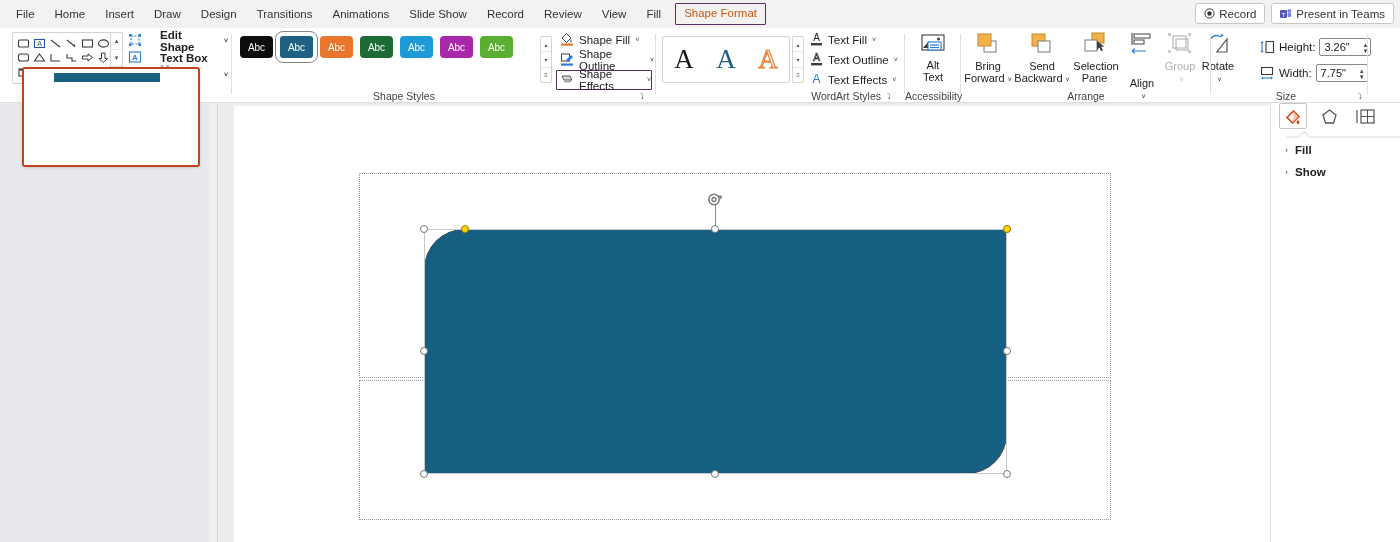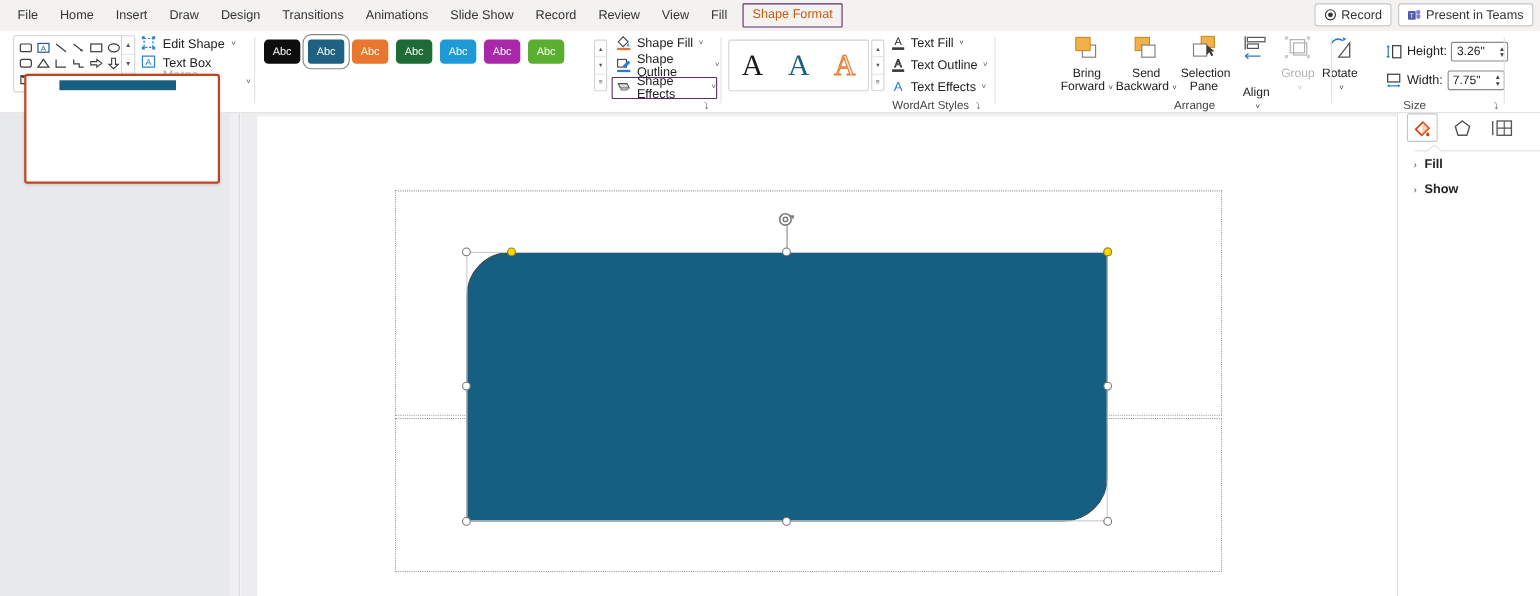--- a/index.html
+++ b/index.html
@@ -68,22 +68,22 @@
     border: 1px solid #d6d4d2; border-radius: 2px; background: #fff;
     display: flex; flex-direction: column;
   }
   .sc-scroll div {
     flex: 1; display: flex; align-items: center; justify-content: center;
     font-size: 7px; color: #555; border-bottom: 1px solid #e8e6e4;
   }
   .sc-scroll div:last-child { border-bottom: none; }
   .ismenu { position: absolute; left: 128px; top: 4px; width: 100px; }
   .ismenu-row {
-    display: flex; align-items: center; gap: 6px; height: 17px;
-    font-size: 11.5px; color: #222;
+    display: flex; align-items: center; gap: 18px; height: 17px;
+    font-size: 11.5px; color: #222; font-weight: bold;
   }
   .ismenu-row.disabled { color: #b4b2b0; }
 
   
   .sgal { position: absolute; left: 240px; top: 8px; display: flex; gap: 7px; }
   .sthumb {
     width: 33px; height: 22px; border-radius: 4px;
     display: flex; align-items: center; justify-content: center;
     font-size: 10px; color: #fff; position: relative;
   }
@@ -479,20 +479,21 @@
           </div>
           <div class="smenu-row boxed">
             <span><svg width="14" height="14" viewBox="0 0 14 14">
                 <path d="M2 4 h8 l2 4 h-8 z" fill="#d9d9d9" stroke="#555" stroke-width="1"></path>
                 <path d="M4 9 q3 2 7 0" fill="none" stroke="#888" stroke-width="1.2"></path>
               </svg></span>
             <span>Shape Effects</span>
             <span class="chev">˅</span>
           </div>
         </div>
+      <div class="rglabel" style="left:-40px;">Shape Styles</div>
       <div class="dlglaunch" style="left:408px;bottom:2px;">⤵</div>
       <div class="vsep" style="left:423px;"></div>
     </div>
 
     <div class="rgroup" style="left:656px;width:249px;">
       <div class="wgal" id="wgal-host" style="left:6px;">
           <div class="wa" style="color: rgb(26, 26, 26);">A</div>
           <div class="wa" style="color: rgb(31, 97, 131);">A</div>
           <div class="wa" style="color: rgb(252, 228, 214); -webkit-text-stroke: 1px rgb(232, 118, 44);">A</div>
         </div>
@@ -524,20 +525,38 @@
               </svg></span>
             <span>Text Effects</span>
             <span class="chev">˅</span>
           </div>
         </div>
       <div class="rglabel" style="left:-24px;text-align:right;">WordArt Styles</div>
       <div class="dlglaunch" style="left:231px;bottom:2px;">⤵</div>
       <div class="vsep" style="left:248px;"></div>
     </div>
 
+    <div class="rgroup" style="left:905px;width:56px;">
+      <div class="bigbtn" style="left:5px;">
+        <svg width="26" height="22" viewBox="0 0 26 22">
+          <rect x="2" y="1" width="22" height="15" fill="none" stroke="#3c3c3c" stroke-width="1.1"></rect>
+          <path d="M3 14 l6 -7 l4 5 l3 -3 l6 5 z" fill="#3c3c3c"></path>
+          <circle cx="18.5" cy="5" r="1.5" fill="#3c3c3c"></circle>
+          <rect x="8" y="8" width="13" height="8" fill="#fff" stroke="#2b7cd3" stroke-width="1.1"></rect>
+          <line x1="10" y1="11" x2="19" y2="11" stroke="#2b7cd3" stroke-width="1.2"></line>
+          <line x1="10" y1="13.5" x2="19" y2="13.5" stroke="#2b7cd3" stroke-width="1.2"></line>
+        </svg>
+        <div class="lbl">
+          <span>Alt</span><br>
+          <span>Text</span>
+        </div>
+      </div>
+      <div class="rglabel">Accessibility</div>
+      <div class="vsep" style="left:55px;"></div>
+    </div>
 
     <div class="rgroup" style="left:961px;width:250px;">
       <div id="arrange-host" style="position:absolute;left:0;top:4px;display:flex;">
           <div style="width: 54px; display: flex; flex-direction: column; align-items: center;">
             <div><svg width="26" height="22" viewBox="0 0 26 22">
                 <rect x="9" y="9" width="12" height="11" fill="#fff" stroke="#7a7a7a" stroke-width="1"></rect>
                 <rect x="3" y="2" width="13" height="12" fill="#f2b24a" stroke="#c88a22" stroke-width="1"></rect>
               </svg></div>
             <div style="font-size: 11px; line-height: 12px; color: rgb(34, 34, 34); text-align: center; margin-top: 2px;">Bring</div>
             <div style="font-size: 11px; line-height: 12px; color: rgb(34, 34, 34); text-align: center; white-space: nowrap;"><span>Forward</span><span style="font-size: 7px; margin-left: 3px;">˅</span></div>

